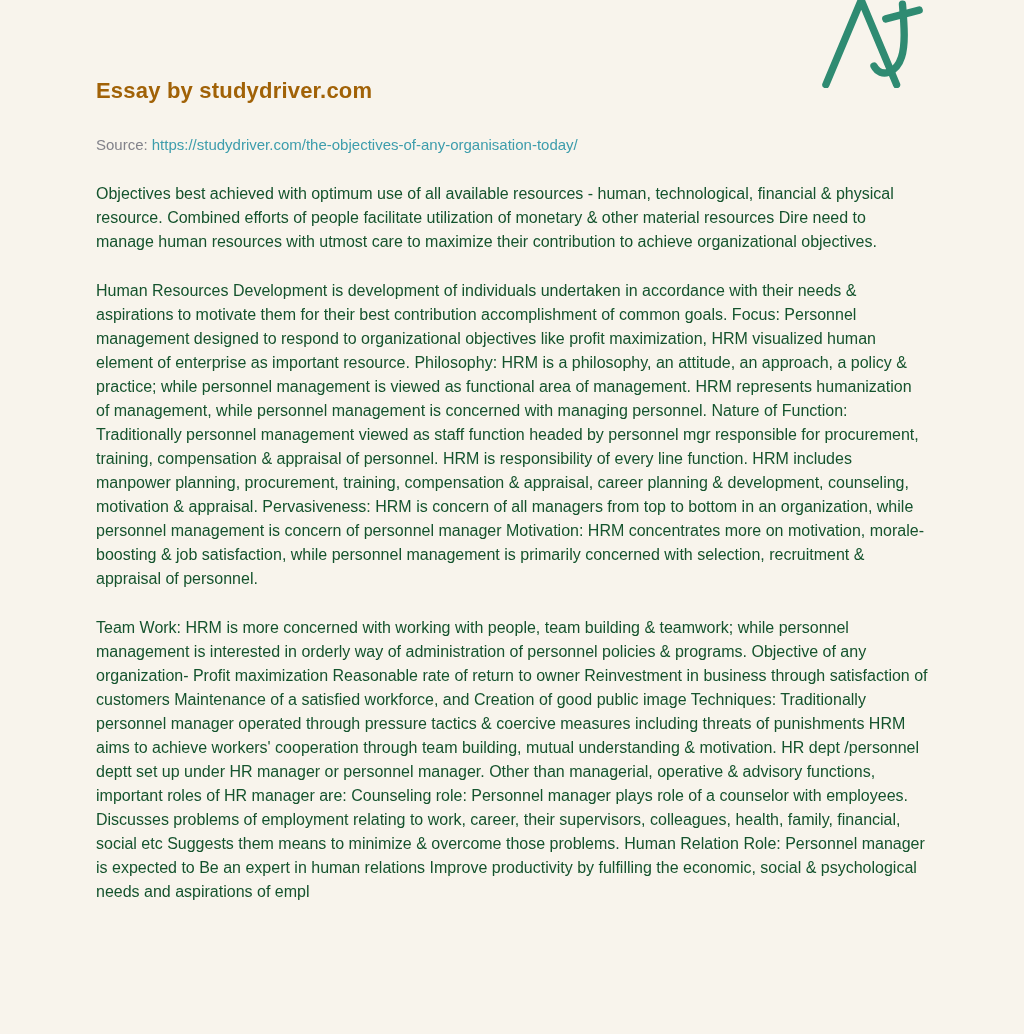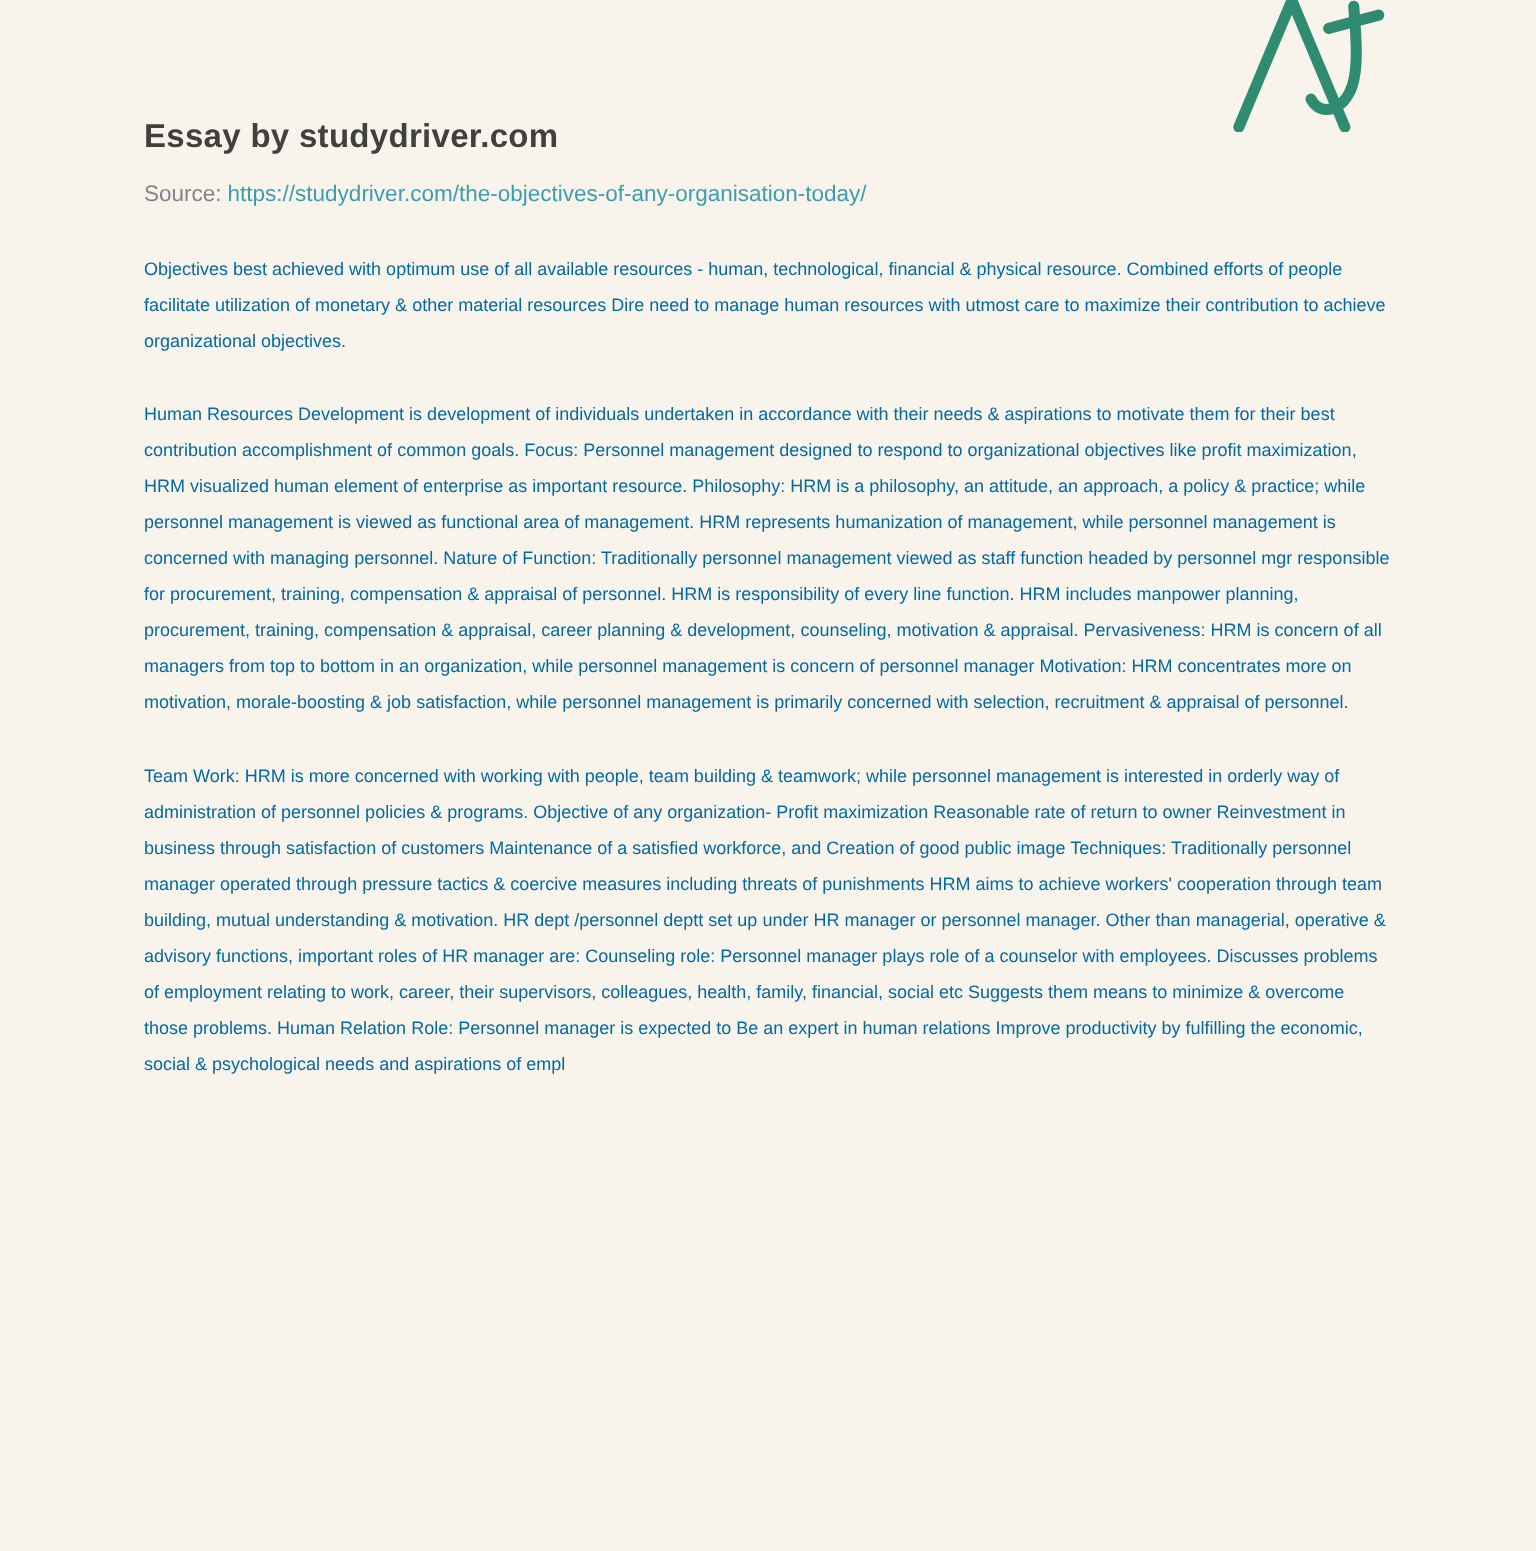--- a/index.html
+++ b/index.html
@@ -16,25 +16,25 @@
     padding: 0 96px;
     position: relative;
   }
   .doc-header {
     padding-top: 78px;
     position: relative;
   }
   .essay-by {
     font-size: 22px;
     font-weight: 700;
-    color: #404040;
+    color: #a16207;
     letter-spacing: 0.2px;
   }
   .source-line {
-    margin-top: 17px;
+    margin-top: 32px;
     font-size: 15px;
     color: #82828a;
   }
   .source-url {
     color: #3d9dac;
     text-decoration: none;
     margin-left: 4px;
   }
   .logo {
     position: absolute;
@@ -46,23 +46,23 @@
   .logo svg { width: 100%; height: 100%; display: block; }
   .essay .title {
     margin-top: 100px;
     font-size: 30px;
     font-weight: 700;
     color: #27262e;
     letter-spacing: 0.2px;
   }
   .essay p {
     margin-top: 25px;
-    font-size: 12px;
+    font-size: 16px;
     line-height: 24px;
-    color: #0369a1;
+    color: #14532d;
   }
   .essay p.first { margin-top: 29px; }
 </style>
 </head>
 <body>
 
 <div class="page">
 
   <header class="doc-header">
     <h2 class="essay-by">Essay by studydriver.com</h2>

